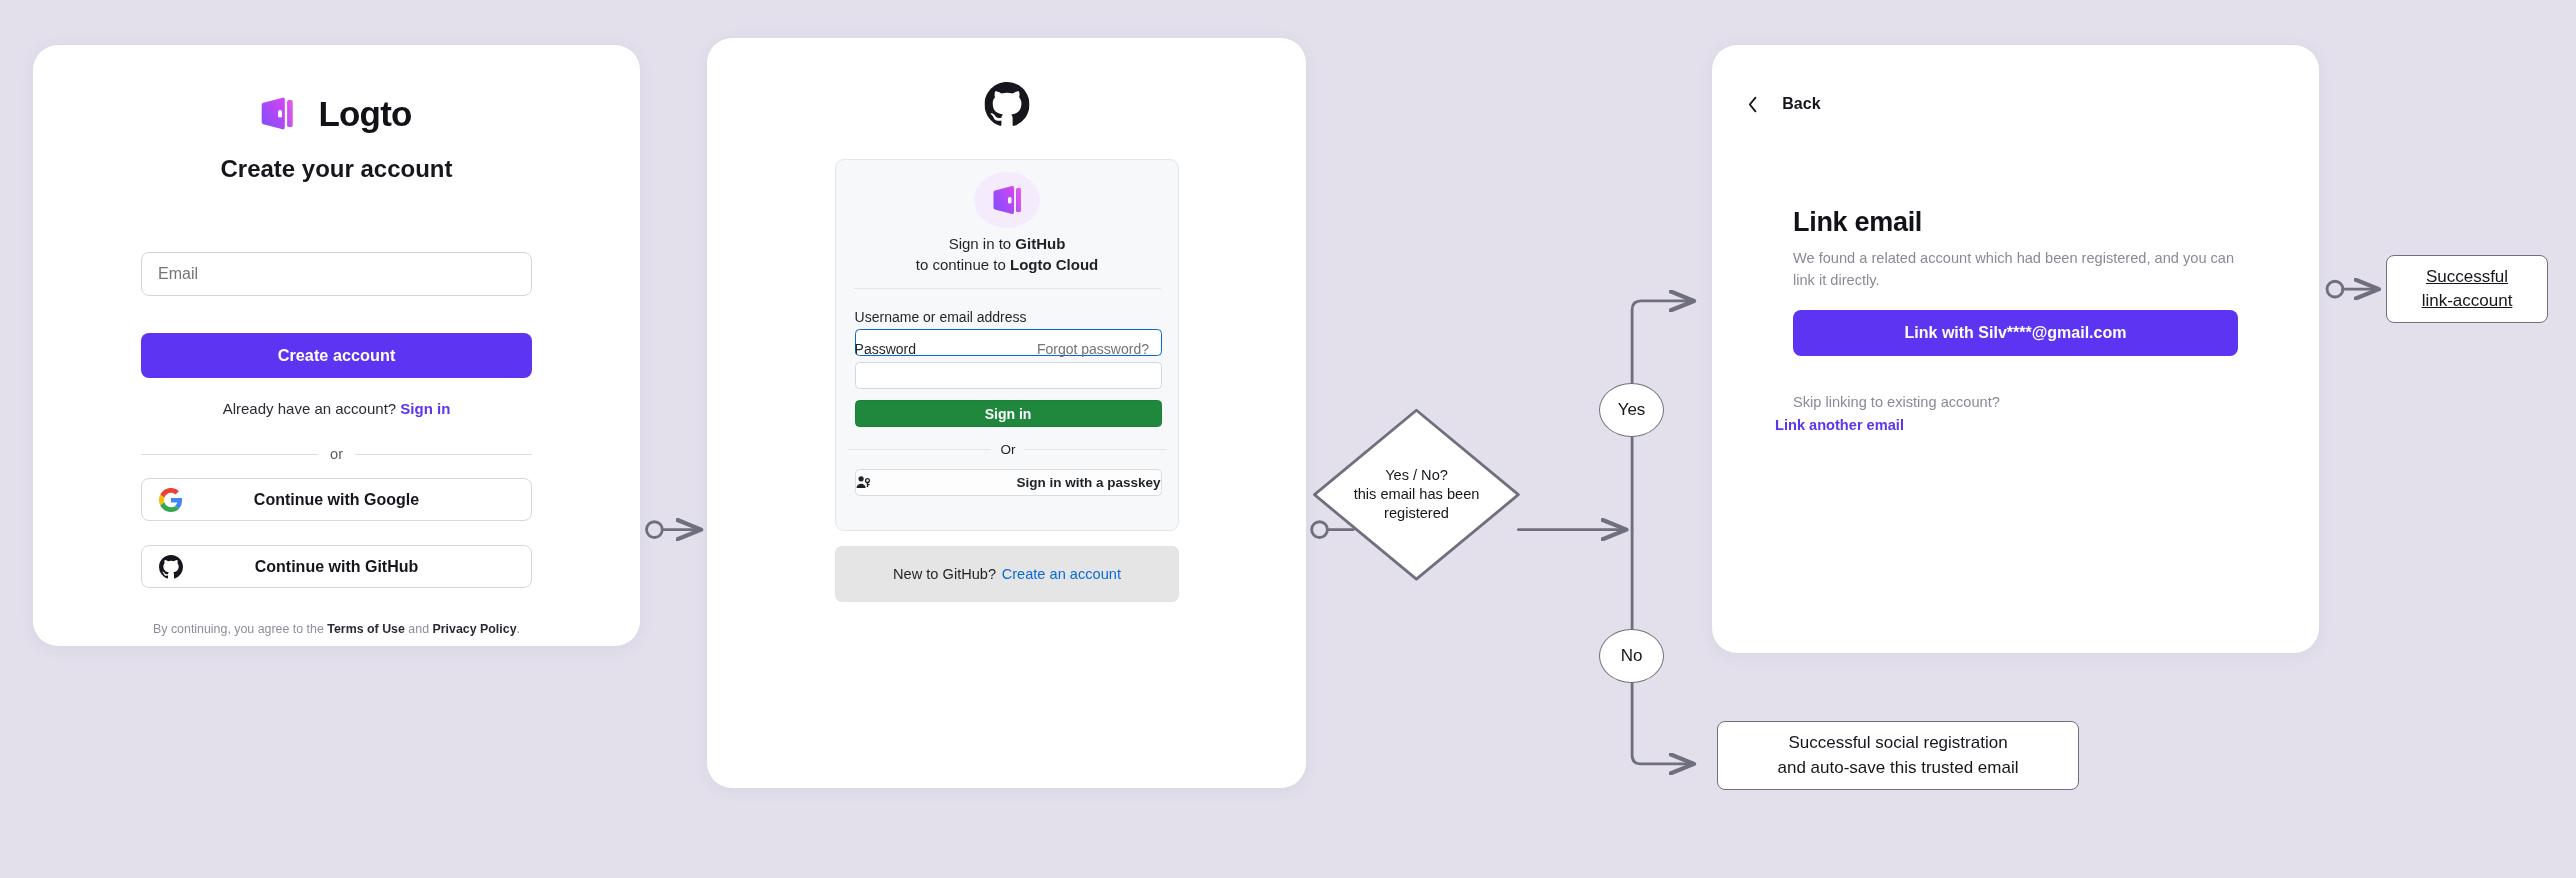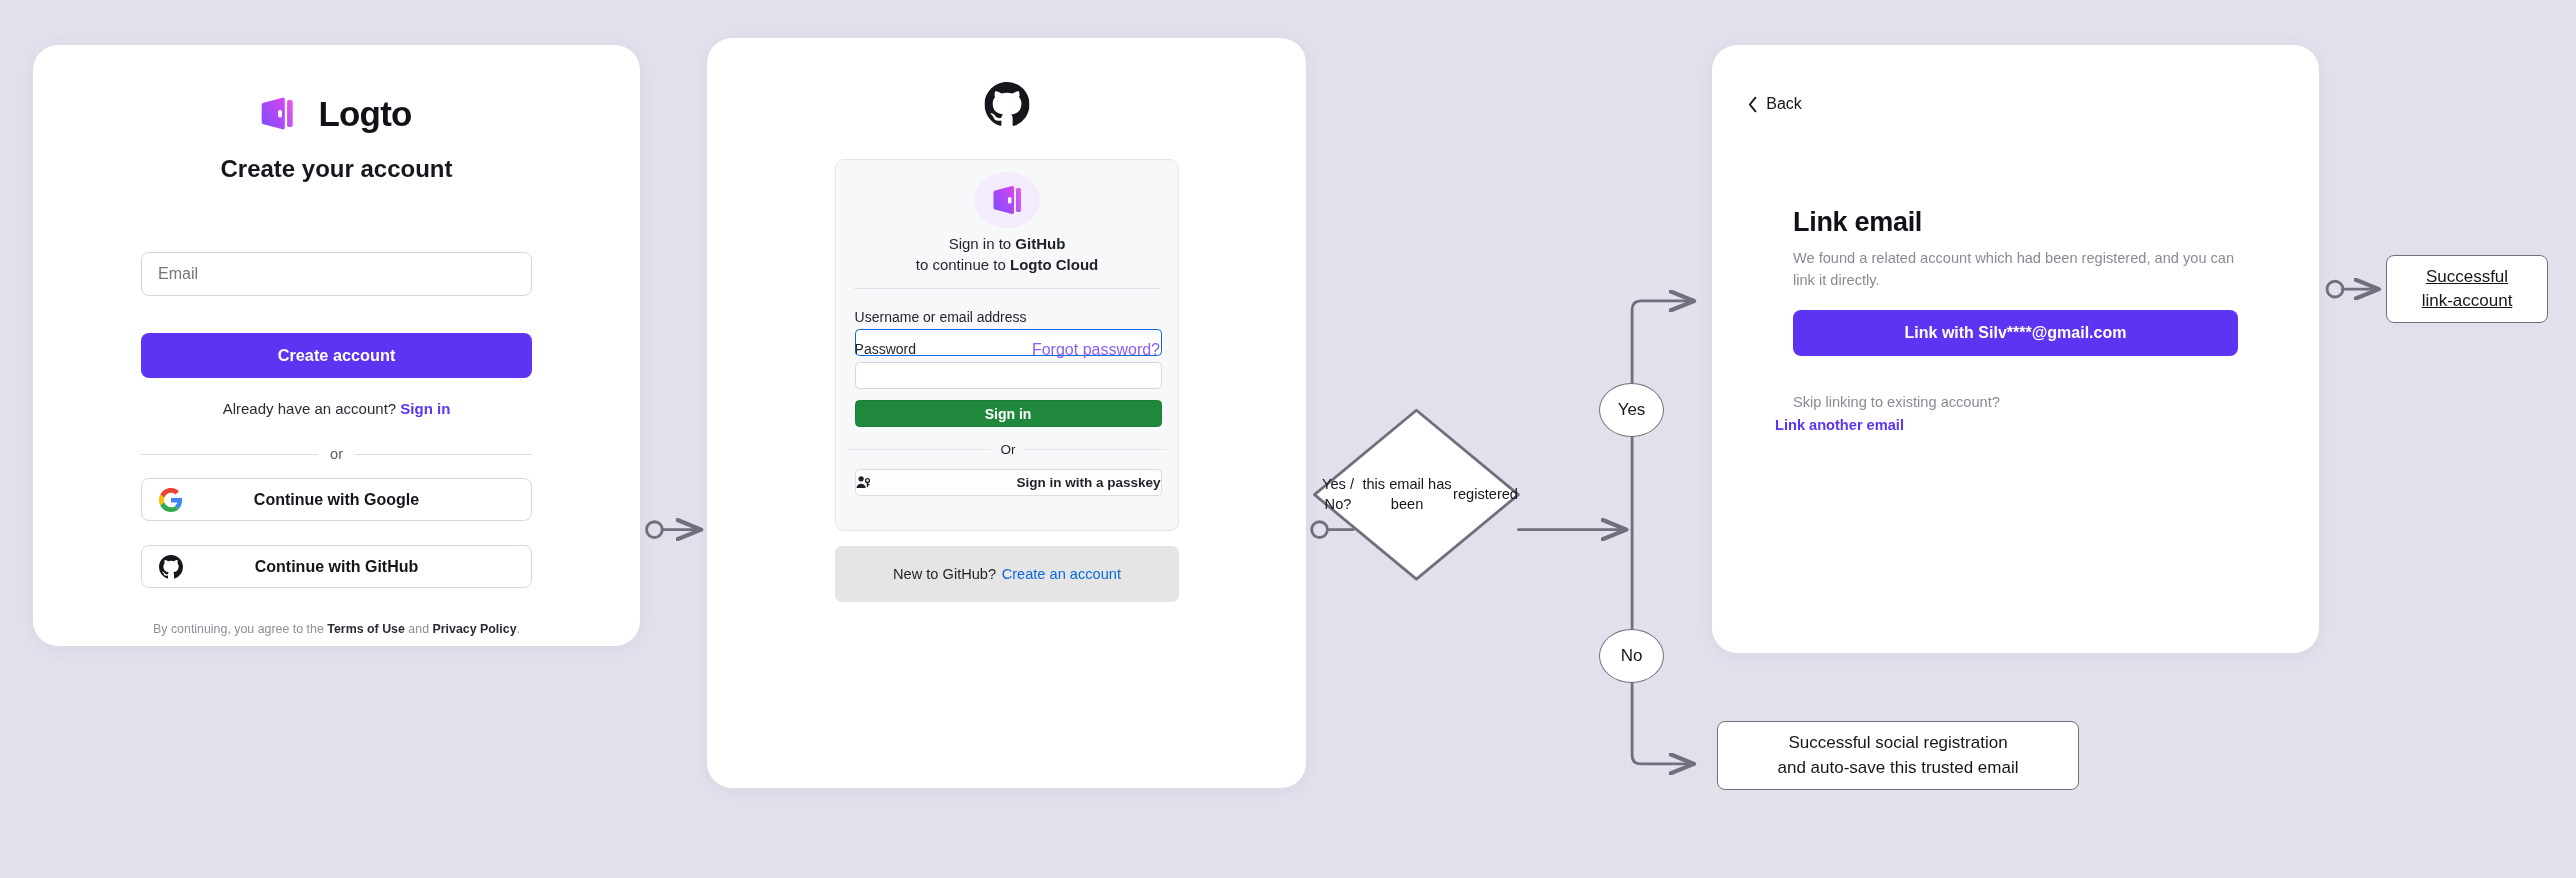--- a/index.html
+++ b/index.html
@@ -92,21 +92,21 @@
     text-align: center; font-size: 15px; color: #1f2328; line-height: 1.42;
   }
   .gh-head b { font-weight: 700; }
   .gh-rule { position: absolute; left: 18px; top: 128px; width: 307px; height: 0.8px; background: #e1e4e8; }
 
   .gh-label {
     position: absolute; left: 18.6px; font-size: 14px; color: #1f2328;
   }
   #gh-label-user { top: 149px; }
   #gh-label-pass { top: 181px; }
-  .gh-forgot { position: absolute; right: 18px; top: 181px; font-size: 16px; color: #8b5cf6; }
+  .gh-forgot { position: absolute; right: 29px; top: 181px; font-size: 14px; color: #737373; }
   .gh-input {
     position: absolute; left: 18.6px; width: 307px; height: 26.5px;
     border-radius: 4.5px; background: #fff; font-size: 13.5px;
     padding: 0 8px; font-family: "Liberation Sans", sans-serif; outline: none;
   }
   #gh-input-user { top: 169px; border: 1.4px solid #0969da; }
   #gh-input-pass { top: 202px; border: 0.8px solid #d0d7de; }
   .gh-signin {
     position: absolute; left: 18.6px; top: 240px; width: 307px; height: 27px;
     background: #1f883d; border: 0.6px solid #1a7f37; border-radius: 4.5px;
@@ -127,39 +127,39 @@
     border: 0.8px solid #e0e4e8; border-radius: 6.8px; background: #e5e5e5;
     display: flex; align-items: center; justify-content: center;
     font-size: 14.6px; color: #1f2328;
   }
   .gh-footer .lnk { color: #0969da; margin-left: 5.6px; }
 
   
   #card-link { left: 1712px; top: 45px; width: 607px; height: 608px; }
   .back-row {
     position: absolute; left: 35px; top: 50px;
-    display: flex; align-items: center; gap: 8px;
-    font-size: 16px; font-weight: 400; color: #16161d; cursor: pointer;
+    display: flex; align-items: center; gap: 24px;
+    font-size: 16px; font-weight: 700; color: #16161d; cursor: pointer;
   }
   .link-title { position: absolute; left: 81px; top: 162px; font-size: 27px; font-weight: 700; color: #111118; letter-spacing: -0.3px; }
   .link-desc { position: absolute; left: 81px; top: 203px; width: 445px; font-size: 14.6px; line-height: 1.48; color: #8a8a96; }
   .btn-link {
     position: absolute; left: 81px; top: 265px; width: 445px; height: 46px;
     background: #5d34f2; border: none; border-radius: 8px; color: #fff;
     font-size: 16px; font-weight: 600; font-family: "Liberation Sans", sans-serif; cursor: pointer;
   }
   .skip-text { position: absolute; left: 81px; top: 349px; font-size: 14.6px; color: #8a8a96; }
   .skip-link { position: absolute; left: 63px; top: 372px; font-size: 14.6px; font-weight: 700; color: #5d34f2; cursor: pointer; }
 
   
   .diamond-node {
     position: absolute; left: 1315px; top: 410px; width: 203px; height: 169px;
   }
   .diamond-label {
-    position: absolute; inset: 0; display: flex; flex-direction: row;
+    position: absolute; inset: 0; display: flex; flex-direction: column;
     align-items: center; justify-content: center;
     font-size: 14.6px; color: #16161d; line-height: 1.32; text-align: center;
     pointer-events: none;
   }
   .pill {
     position: absolute; width: 65px; height: 54px;
     background: #fff; border: 1.7px solid #6f6f7e; border-radius: 50%;
     display: flex; align-items: center; justify-content: center;
     font-size: 17px; color: #16161d;
   }

